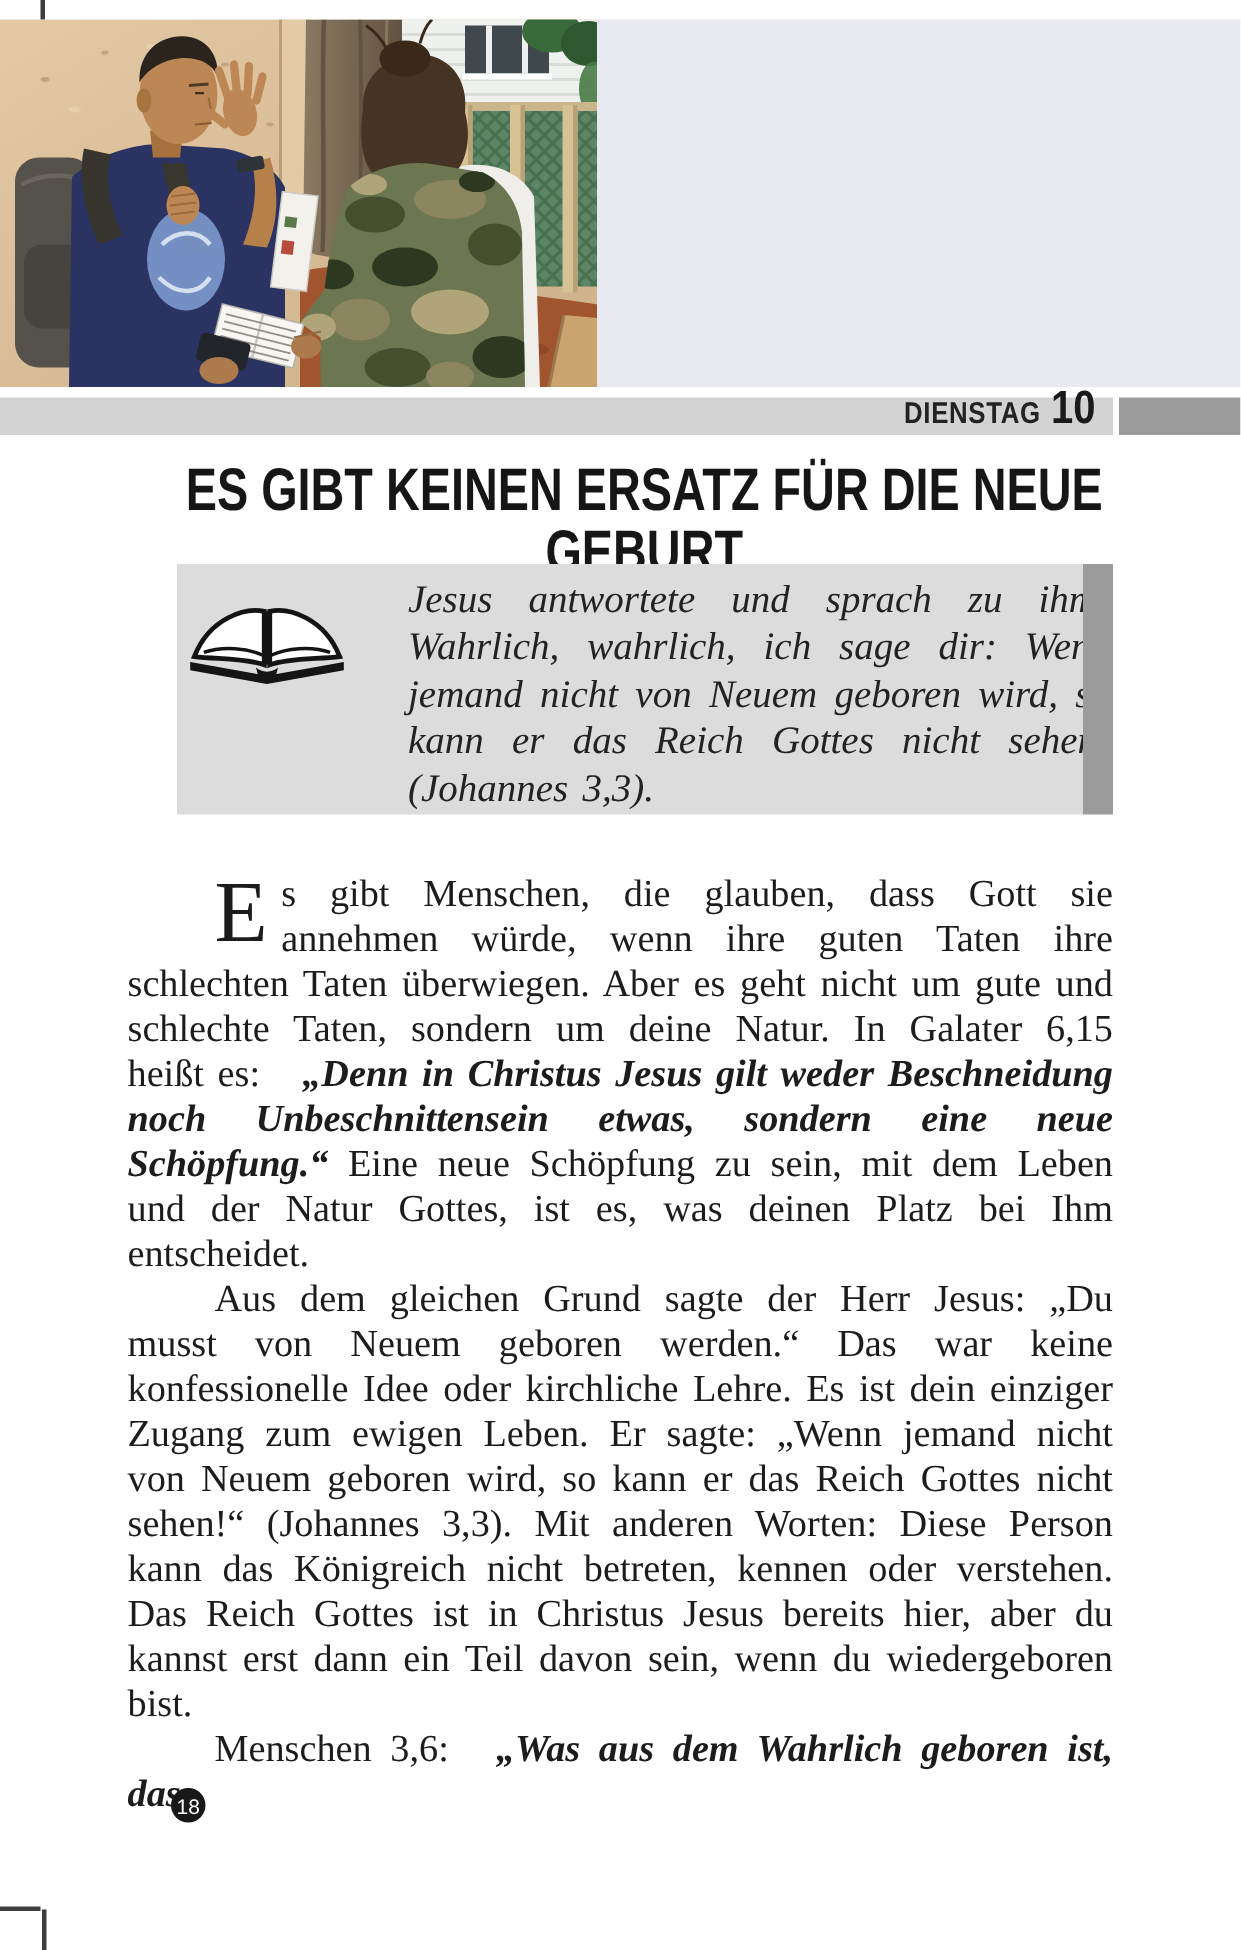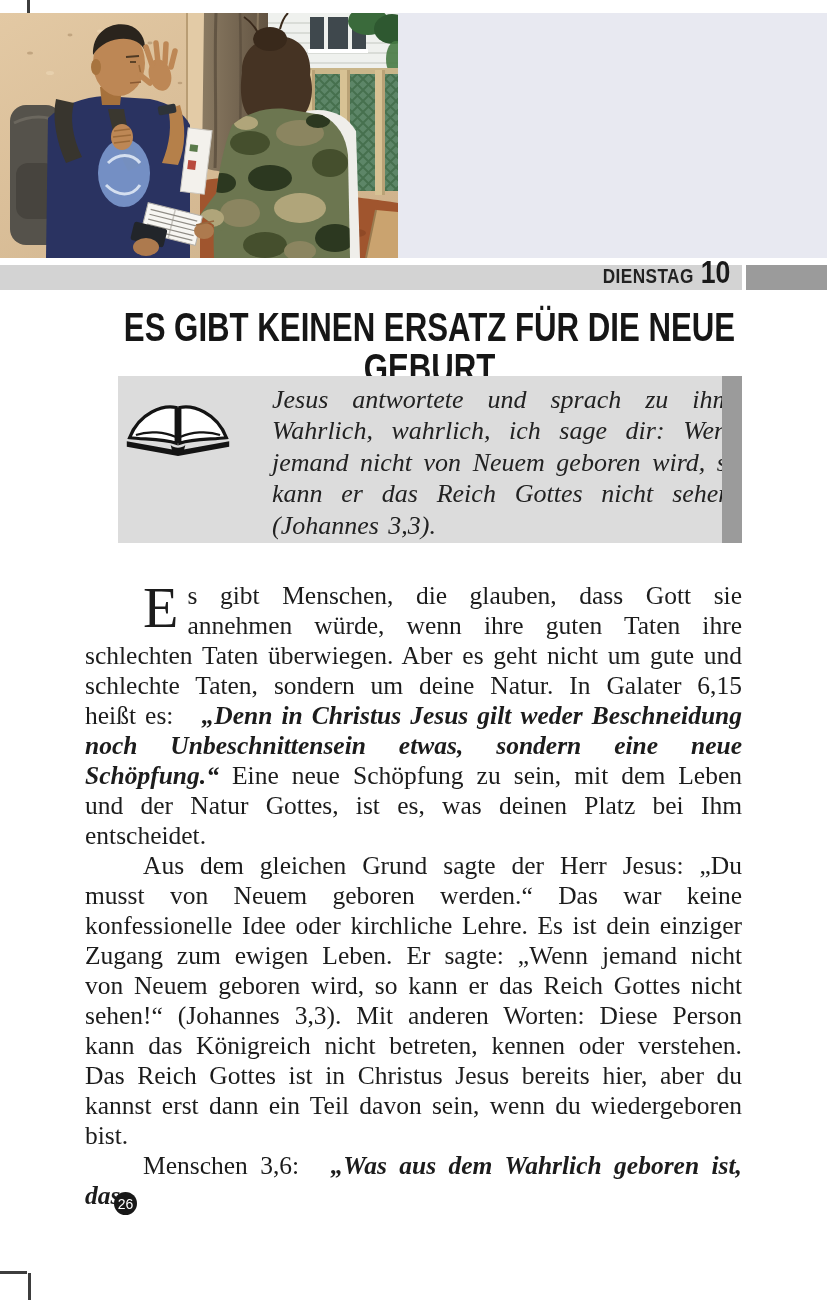--- a/index.html
+++ b/index.html
@@ -262,14 +262,14 @@
 </div>
 <div id="scripture-accent" class="abs"></div>
 
 <article id="article" class="abs">
   <p id="p1"><span id="dropcap">E</span><span>s gibt Menschen, die glauben, dass Gott sie annehmen würde, wenn ihre guten Taten ihre schlechten Taten überwiegen. Aber es geht nicht um gute und schlechte Taten, sondern um deine Natur. In Galater 6,15 heißt es: </span><span class="bq">„Denn in Christus Jesus gilt weder Beschneidung noch Unbeschnittensein etwas, sondern eine neue Schöpfung.“</span><span> Eine neue Schöpfung zu sein, mit dem Leben und der Natur Gottes, ist es, was deinen Platz bei Ihm entscheidet.</span></p>
   <p id="p2" class="indent">Aus dem gleichen Grund sagte der Herr Jesus: „Du musst von Neuem geboren werden.“ Das war keine konfessionelle Idee oder kirchliche Lehre. Es ist dein einziger Zugang zum ewigen Leben. Er sagte: „Wenn jemand nicht von Neuem geboren wird, so kann er das Reich Gottes nicht sehen!“ (Johannes 3,3). Mit anderen Worten: Diese Person kann das Königreich nicht betreten, kennen oder verstehen. Das Reich Gottes ist in Christus Jesus bereits hier, aber du kannst erst dann ein Teil davon sein, wenn du wiedergeboren bist.</p>
   <p id="p3" class="indent"><span>Menschen 3,6: </span><span class="bq">„Was aus dem Wahrlich geboren ist, das</span></p>
 </article>
 
 <div id="badge" class="abs">
-  <span>26</span>
+  <span>18</span>
 </div>
 
 </body></html>

